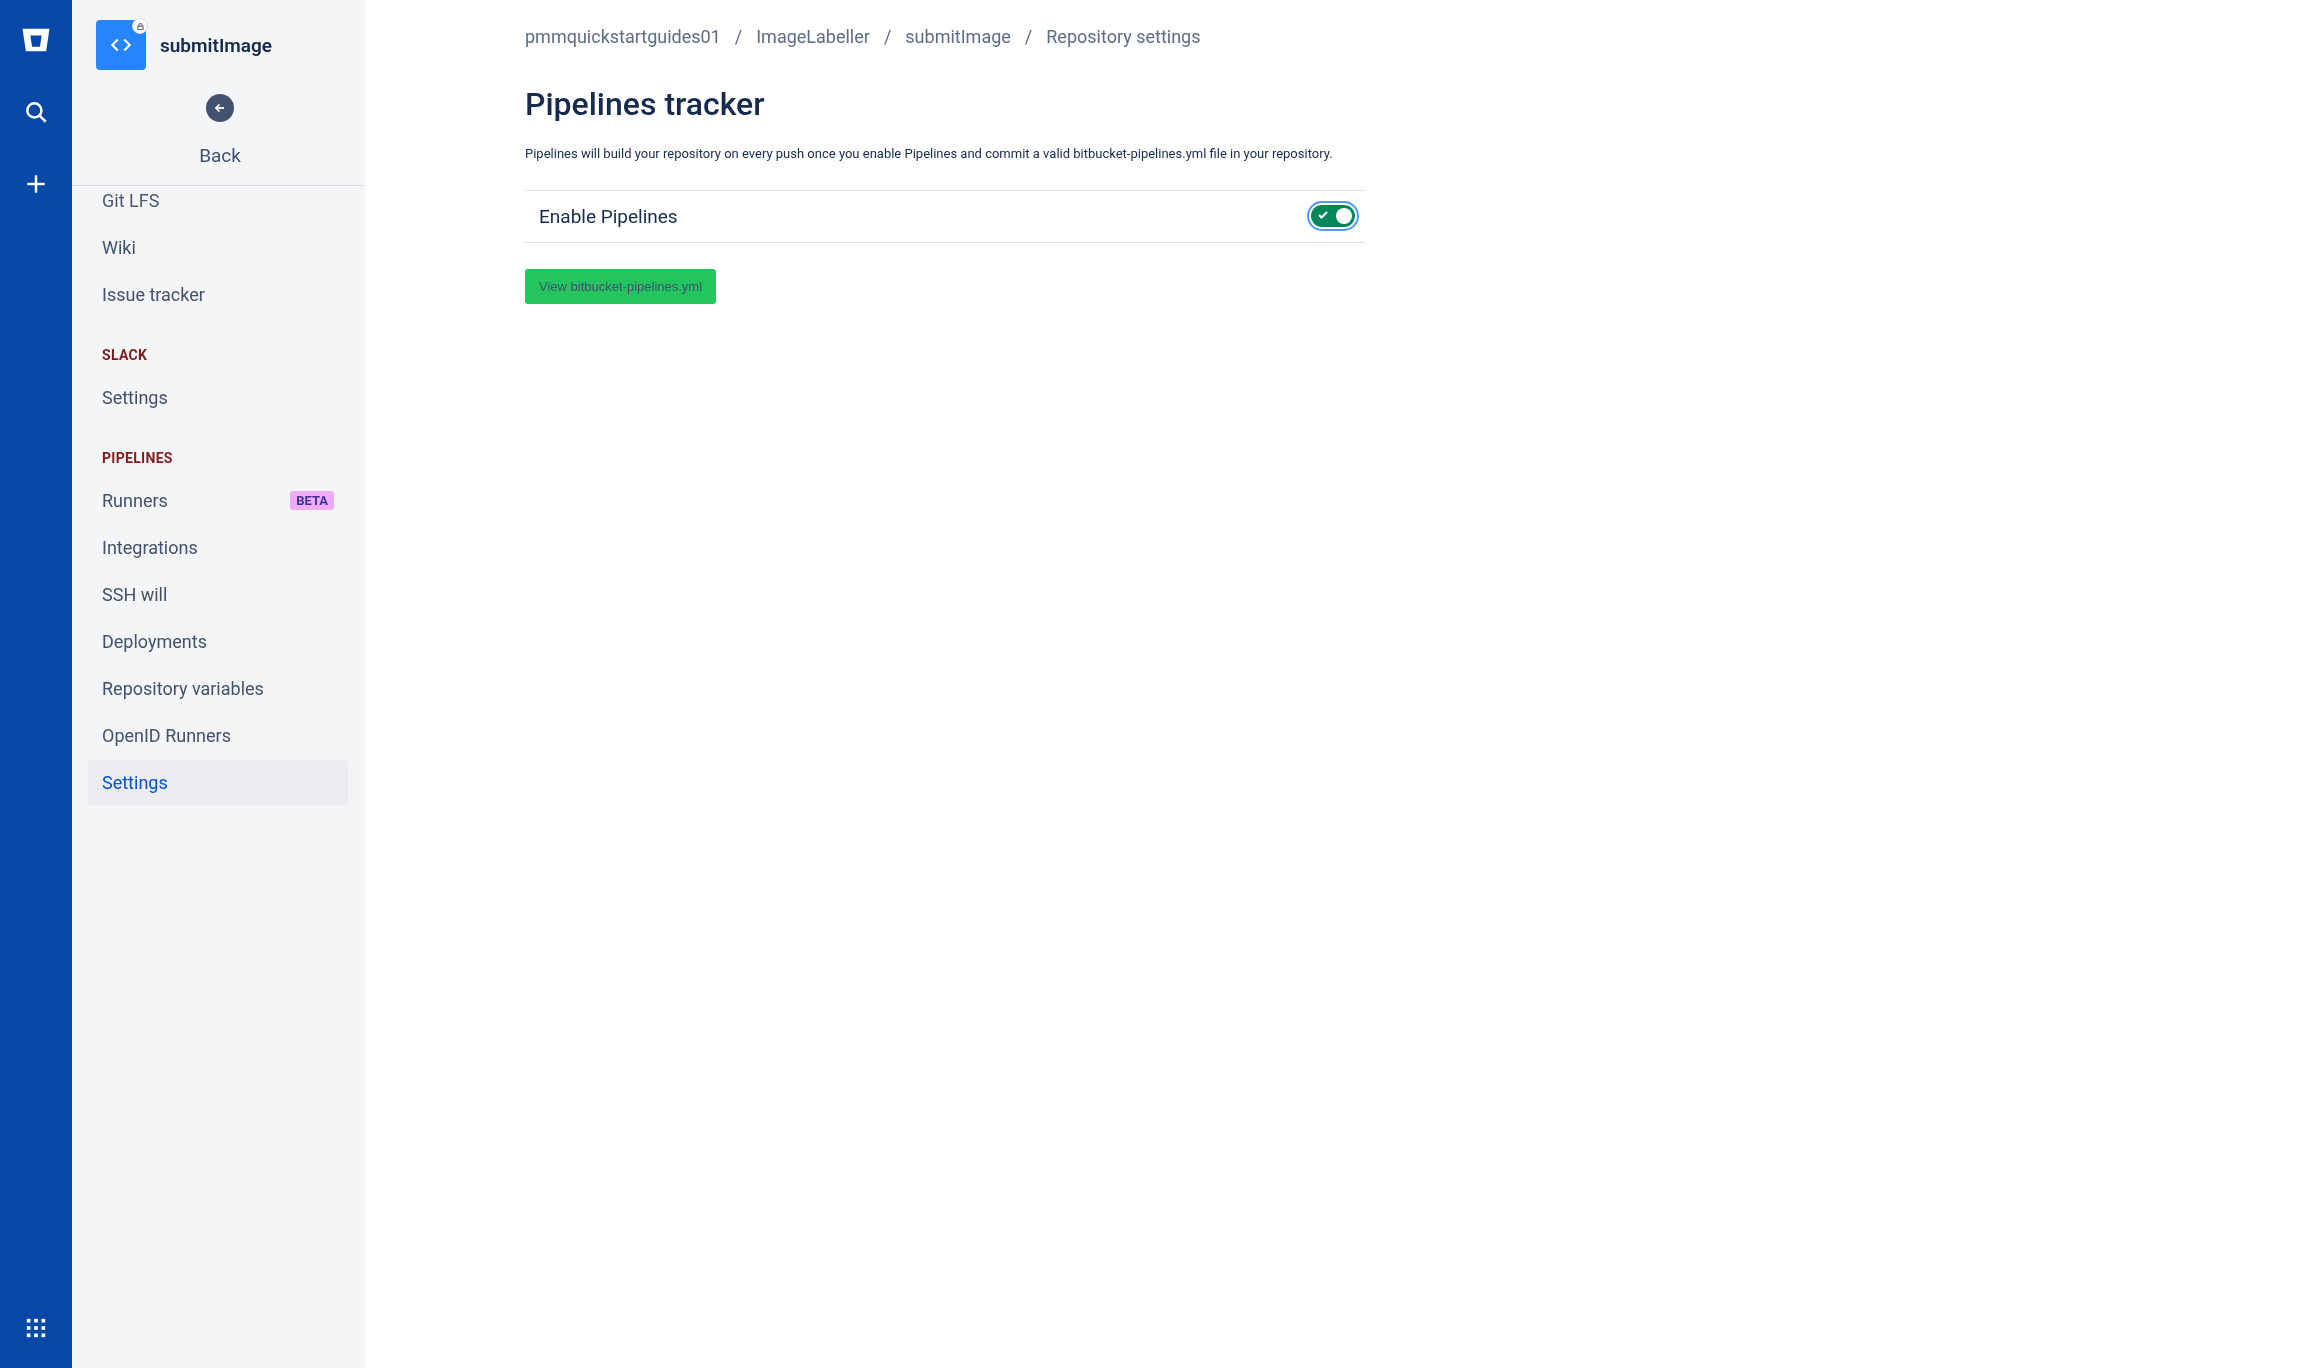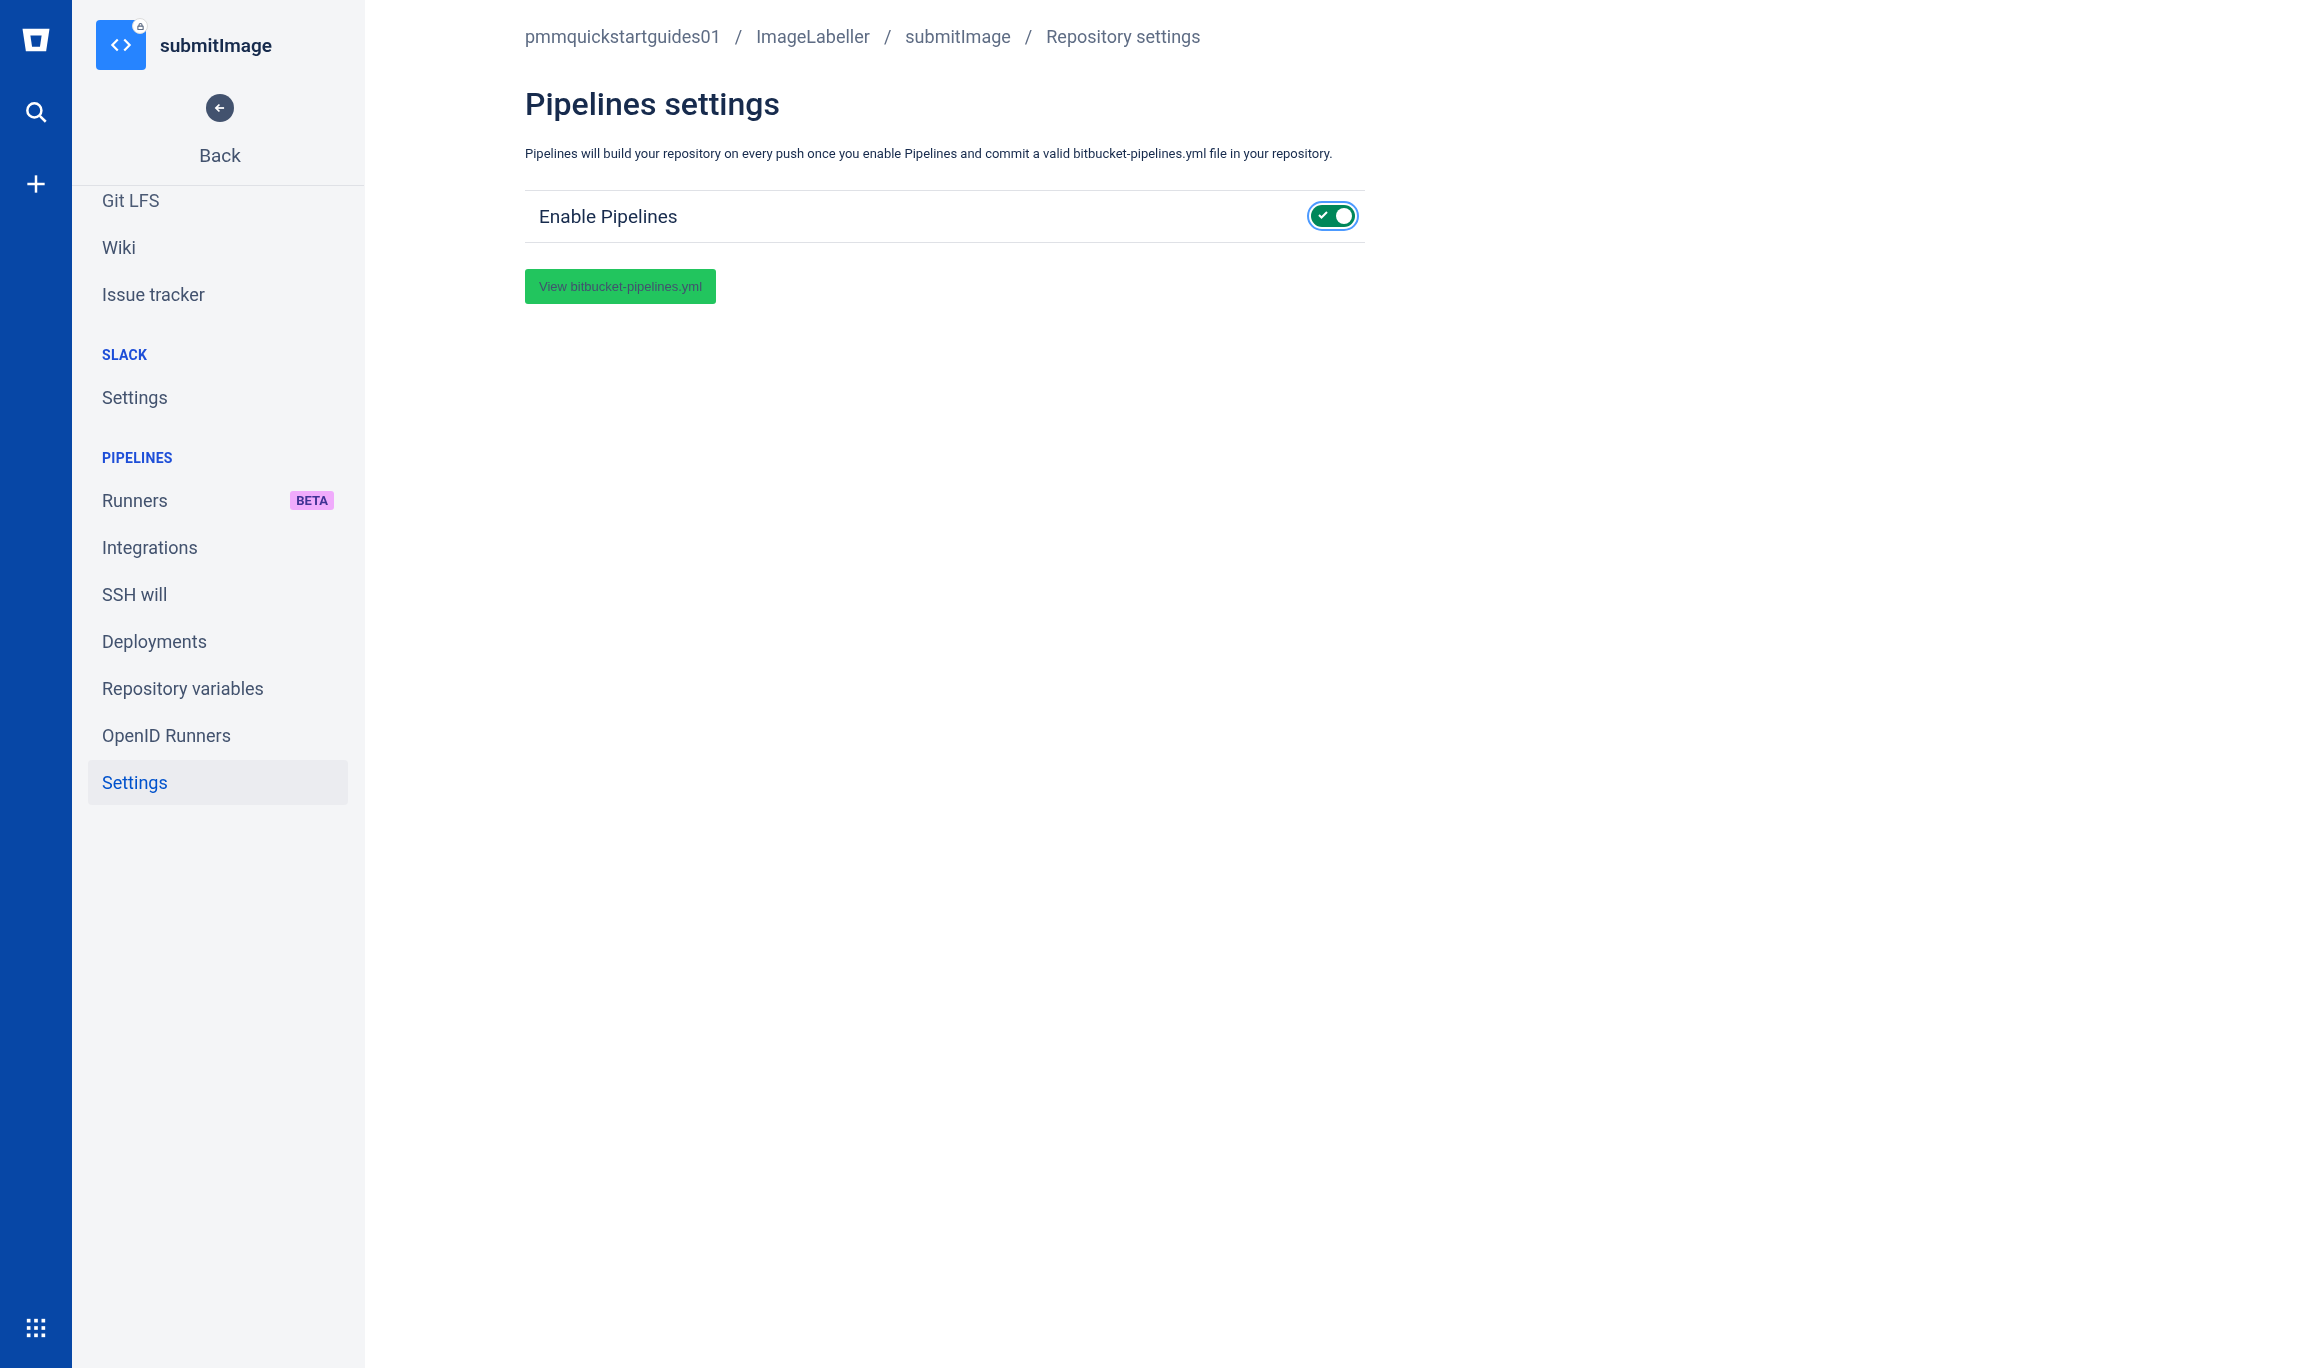--- a/index.html
+++ b/index.html
@@ -26,21 +26,21 @@
   .sb-back-circle svg { color:#fff; width:14px; height:14px; }
   .sb-back-label { font-size:19px; color:#42526E; }
 
   .sb-scroll { flex:1; overflow-y:auto; padding: 0 16px 20px 16px; position:relative; }
   .sb-scroll-inner { margin-top: -10px; }
   .sb-scroll::-webkit-scrollbar { width: 12px; }
   .sb-scroll::-webkit-scrollbar-track { background: transparent; }
   .sb-scroll::-webkit-scrollbar-thumb { background: #c1c7d0; border-radius: 6px; border: 3px solid #F4F5F7; }
   .sb-scroll { border-top: 1px solid #DFE1E6; }
 
-  .sb-section-title { font-size:14px; font-weight:700; color:#1d4ed8; letter-spacing:0.3px; padding: 28px 14px 10px 14px; }
+  .sb-section-title { font-size:14px; font-weight:700; color:#7f1d1d; letter-spacing:0.3px; padding: 28px 14px 10px 14px; }
   .sb-item { display:flex; align-items:center; justify-content:space-between; padding: 12px 14px; font-size:18px; color:#42526E; border-radius:4px; cursor:pointer; margin:2px 0; }
   .sb-item.active { background:#EBECF0; color:#0052CC; }
   .sb-badge { font-size:13px; font-weight:700; color:#403294; background:#f0abfc; padding:2px 6px; border-radius:3px; }
 
   
   .sb-edge { position:absolute; top:0; right:-1px; width:3px; height:100%; background:transparent; }
 
   
   .main { flex:1; overflow:auto; padding: 20px 50px 44px 160px; min-width:0; }
   .crumbs { display:flex; align-items:center; gap:14px; color:#5E6C84; font-size:18px; flex-wrap:wrap; margin-bottom: 38px; margin-top: 6px;}
@@ -179,21 +179,21 @@
     <nav class="crumbs">
       <a>pmmquickstartguides01</a>
       <span class="sep">/</span>
       <a>ImageLabeller</a>
       <span class="sep">/</span>
       <a>submitImage</a>
       <span class="sep">/</span>
       <a>Repository settings</a>
     </nav>
 
-    <h1 class="page-title">Pipelines settings</h1>
+    <h1 class="page-title">Pipelines tracker</h1>
     <p class="page-desc">Pipelines will build your repository on every push once you enable Pipelines and commit a valid bitbucket-pipelines.yml file in your repository.</p>
 
     <div class="setting-row">
       <span class="setting-label">Enable Pipelines</span>
       <div class="toggle-wrap">
         <div class="toggle-focus"></div>
         <div class="toggle">
           <span class="toggle-check">
             <svg viewBox="0 0 24 24" fill="none" stroke="#fff" stroke-width="4">
                 <polyline points="4 12 9 17 20 6"></polyline>

